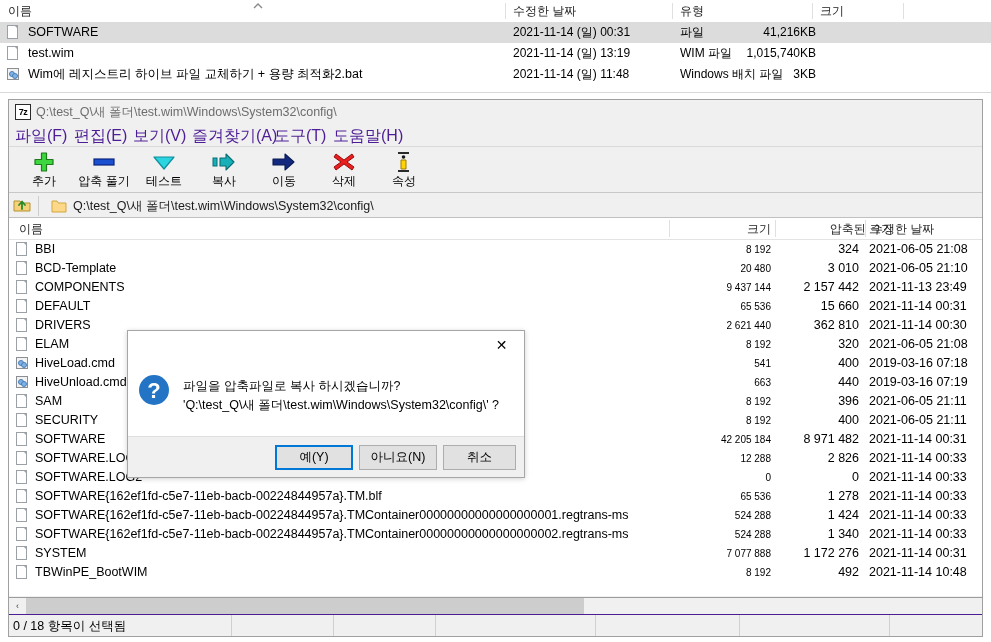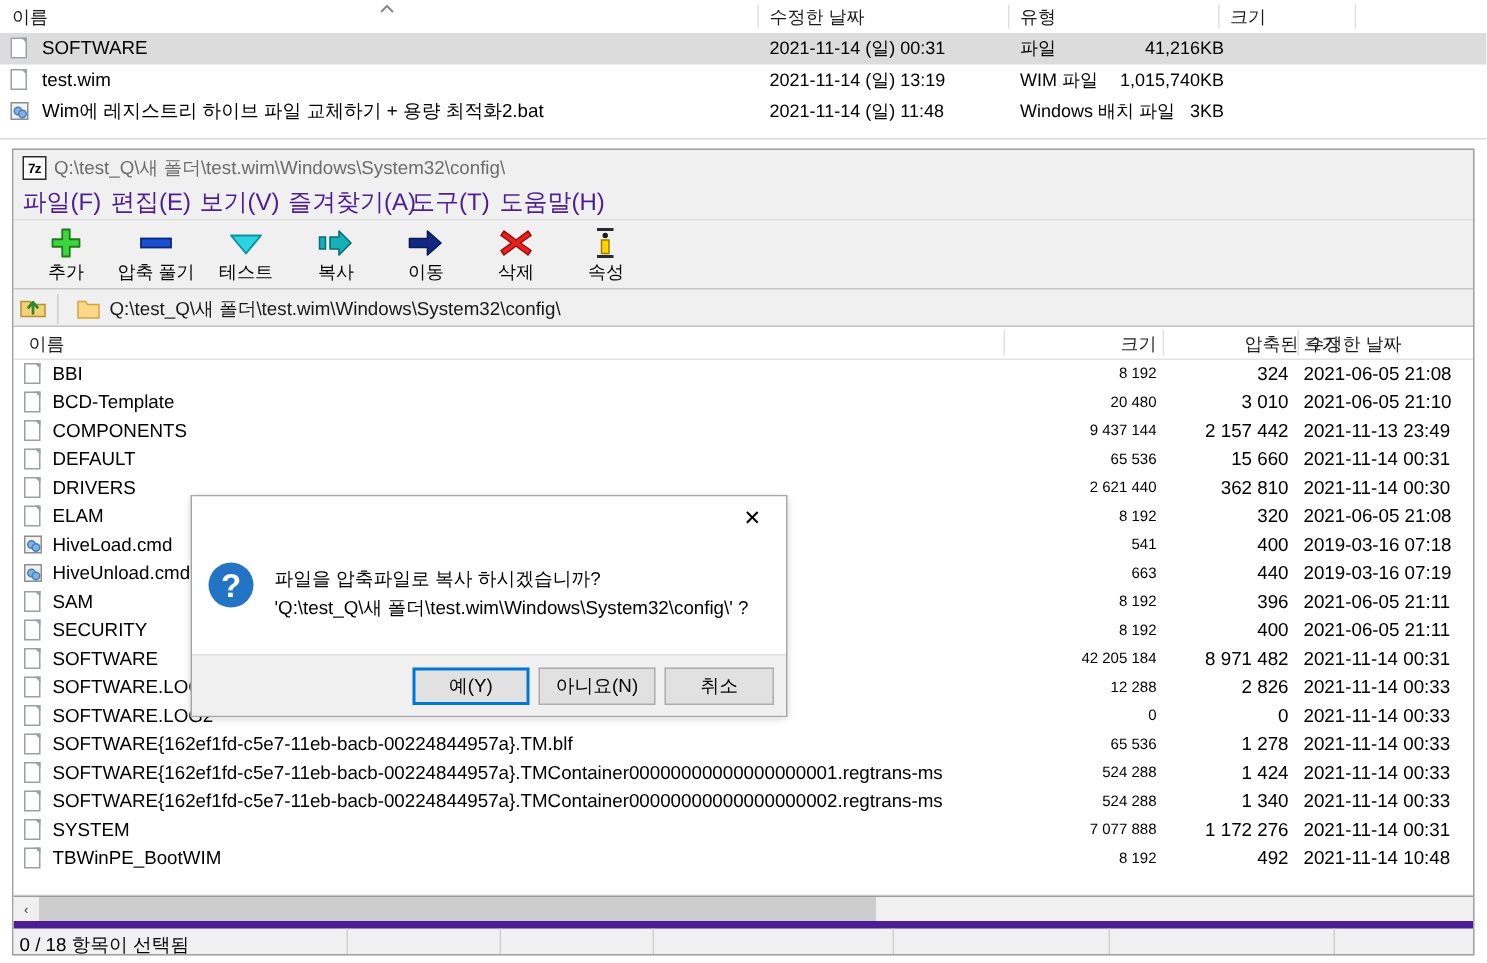--- a/index.html
+++ b/index.html
@@ -411,21 +411,21 @@
     background: #f0f0f0;
   }
 
   
   #statusbar {
     position: absolute;
     left: 0; top: 514px;
     width: 973px;
     height: 22px;
     background: #f0f0f0;
-    border-top: 5px solid #4c1d95;
+    border-top: 1px solid #4c1d95;
     box-sizing: border-box;
   }
   #status-text {
     position: absolute;
     left: 4px; top: 0;
     height: 21px; line-height: 22px;
     font-size: 12.5px;
     color: #000;
     white-space: nowrap;
   }

